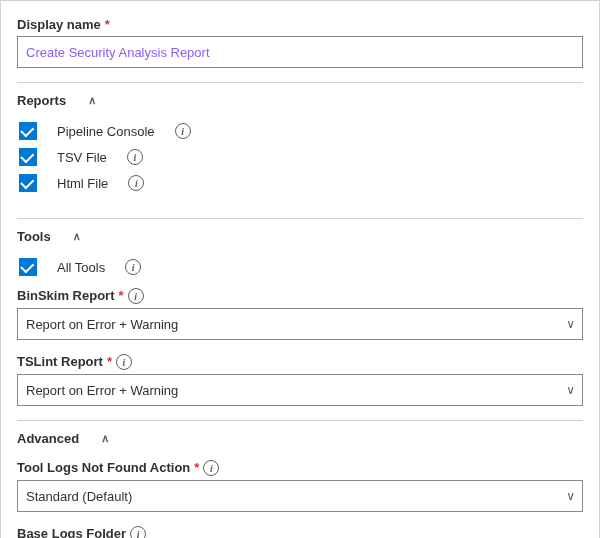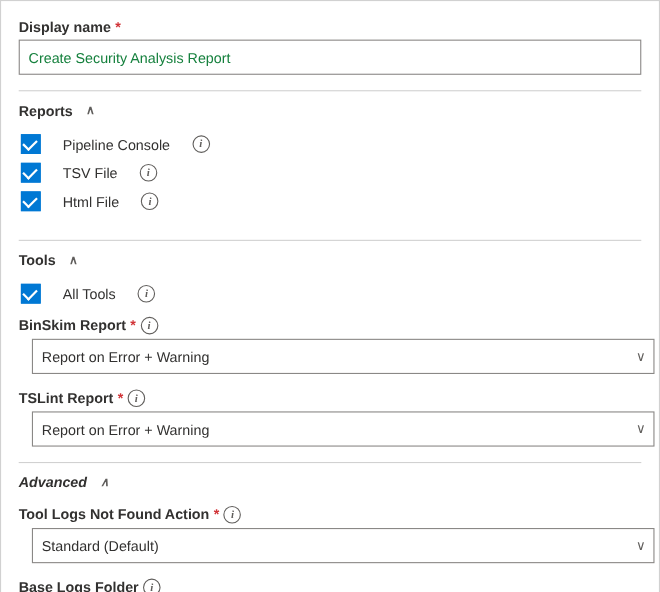--- a/index.html
+++ b/index.html
@@ -43,29 +43,29 @@
       color: #d13438;
       font-weight: 600;
     }
 
     .text-input {
       width: 100%;
       height: 32px;
       border: 1px solid #8a8886;
       padding: 0 8px;
       font-size: 13px;
-      color: #15803d;
+      color: #8b5cf6;
       outline: none;
       background: #fff;
     }
 
     .section-header {
       display: flex;
       align-items: center;
-      gap: 12px;
+      gap: 22px;
       font-size: 14px;
       font-weight: 600;
       color: #323130;
       padding: 10px 0 8px 0;
       border-top: 1px solid #d1d1d1;
       cursor: pointer;
       user-select: none;
     }
 
     .section-header .chevron {
@@ -136,21 +136,20 @@
       font-weight: 600;
       cursor: pointer;
       flex-shrink: 0;
       font-style: italic;
       font-family: serif;
     }
 
     .select-wrapper {
       position: relative;
       width: 100%;
-      margin-left: 12px;
     }
 
     .select-field {
       width: 100%;
       height: 32px;
       border: 1px solid #8a8886;
       padding: 0 32px 0 8px;
       font-size: 13px;
       color: #323130;
       background: #fff;
@@ -272,21 +271,21 @@
           <option>Report on Error + Warning</option>
           <option>Report on Error</option>
           <option>Report on Warning</option>
           <option>Report on All</option>
         </select>
         <span class="select-arrow">∨</span>
       </div>
     </div>
   </div>
 
-  <div class="section-header" style="margin-top: 12px; font-style: italic;">
+  <div class="section-header" style="margin-top: 12px;">
     <span>Advanced</span>
     <span class="chevron">∧</span>
   </div>
 
   <div class="field-group" style="padding-top: 6px;">
 
     <div class="field-group">
       <div class="sub-field-label">
         <span>Tool Logs Not Found Action</span>
         <span class="required-star">*</span>

